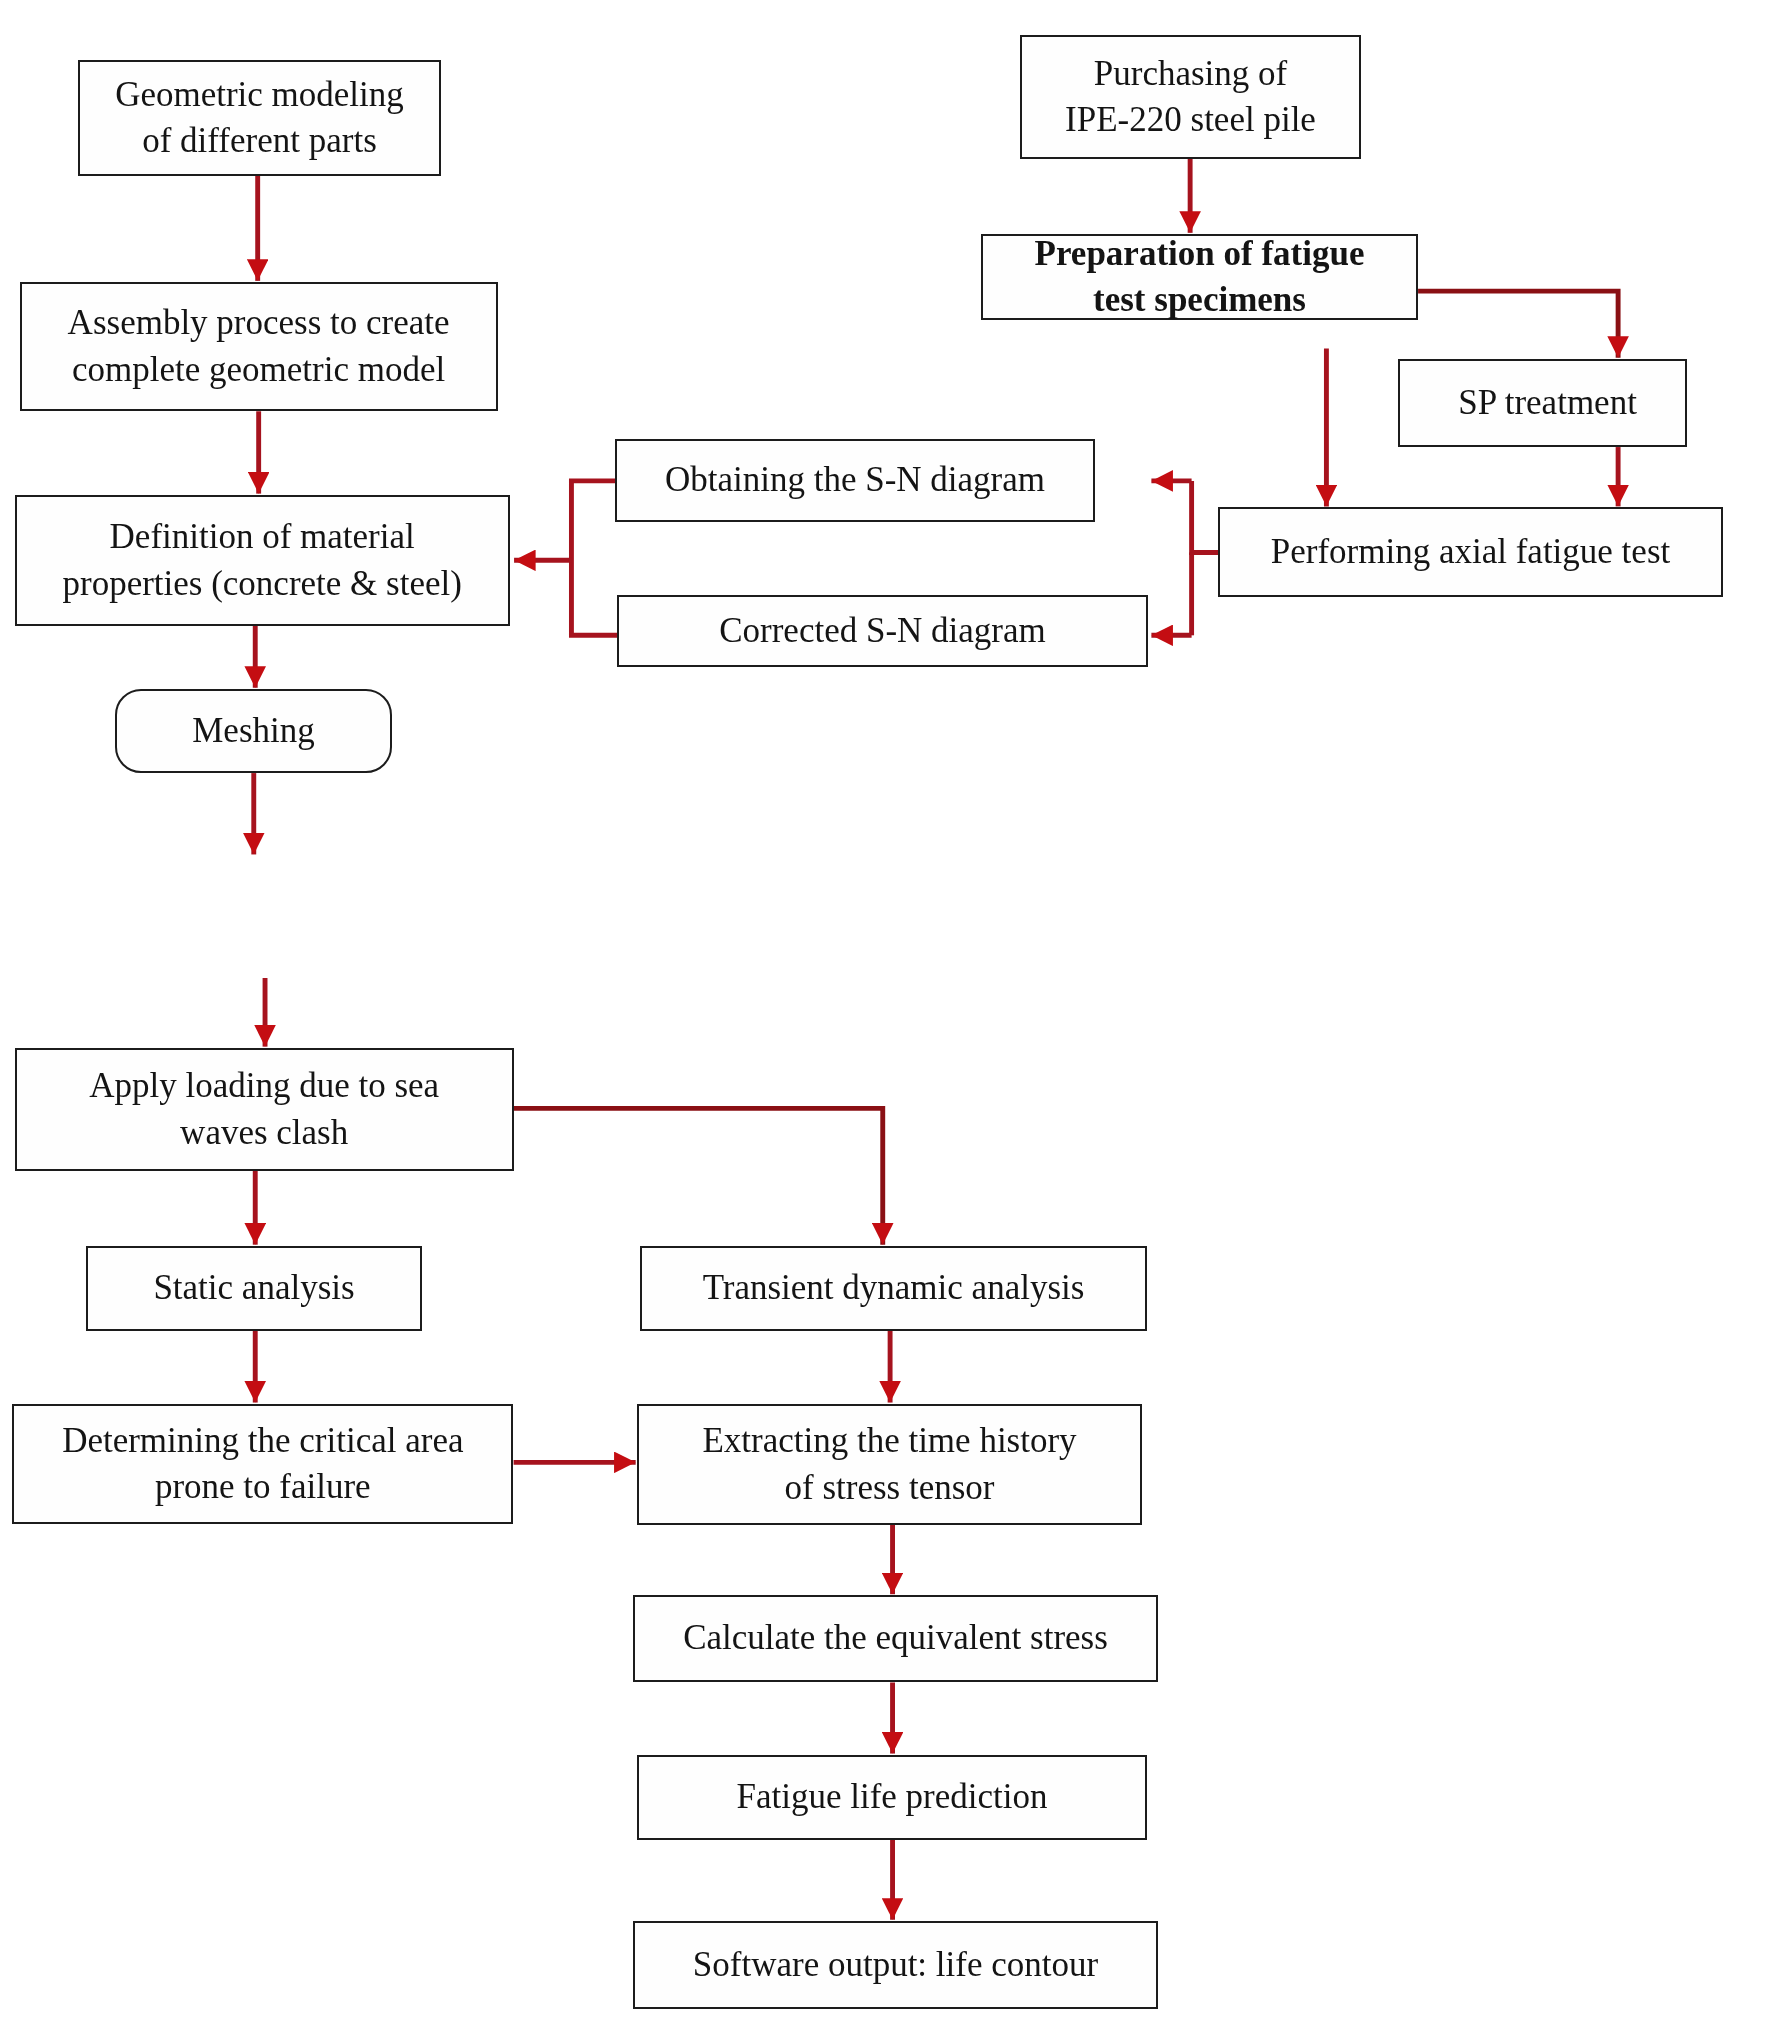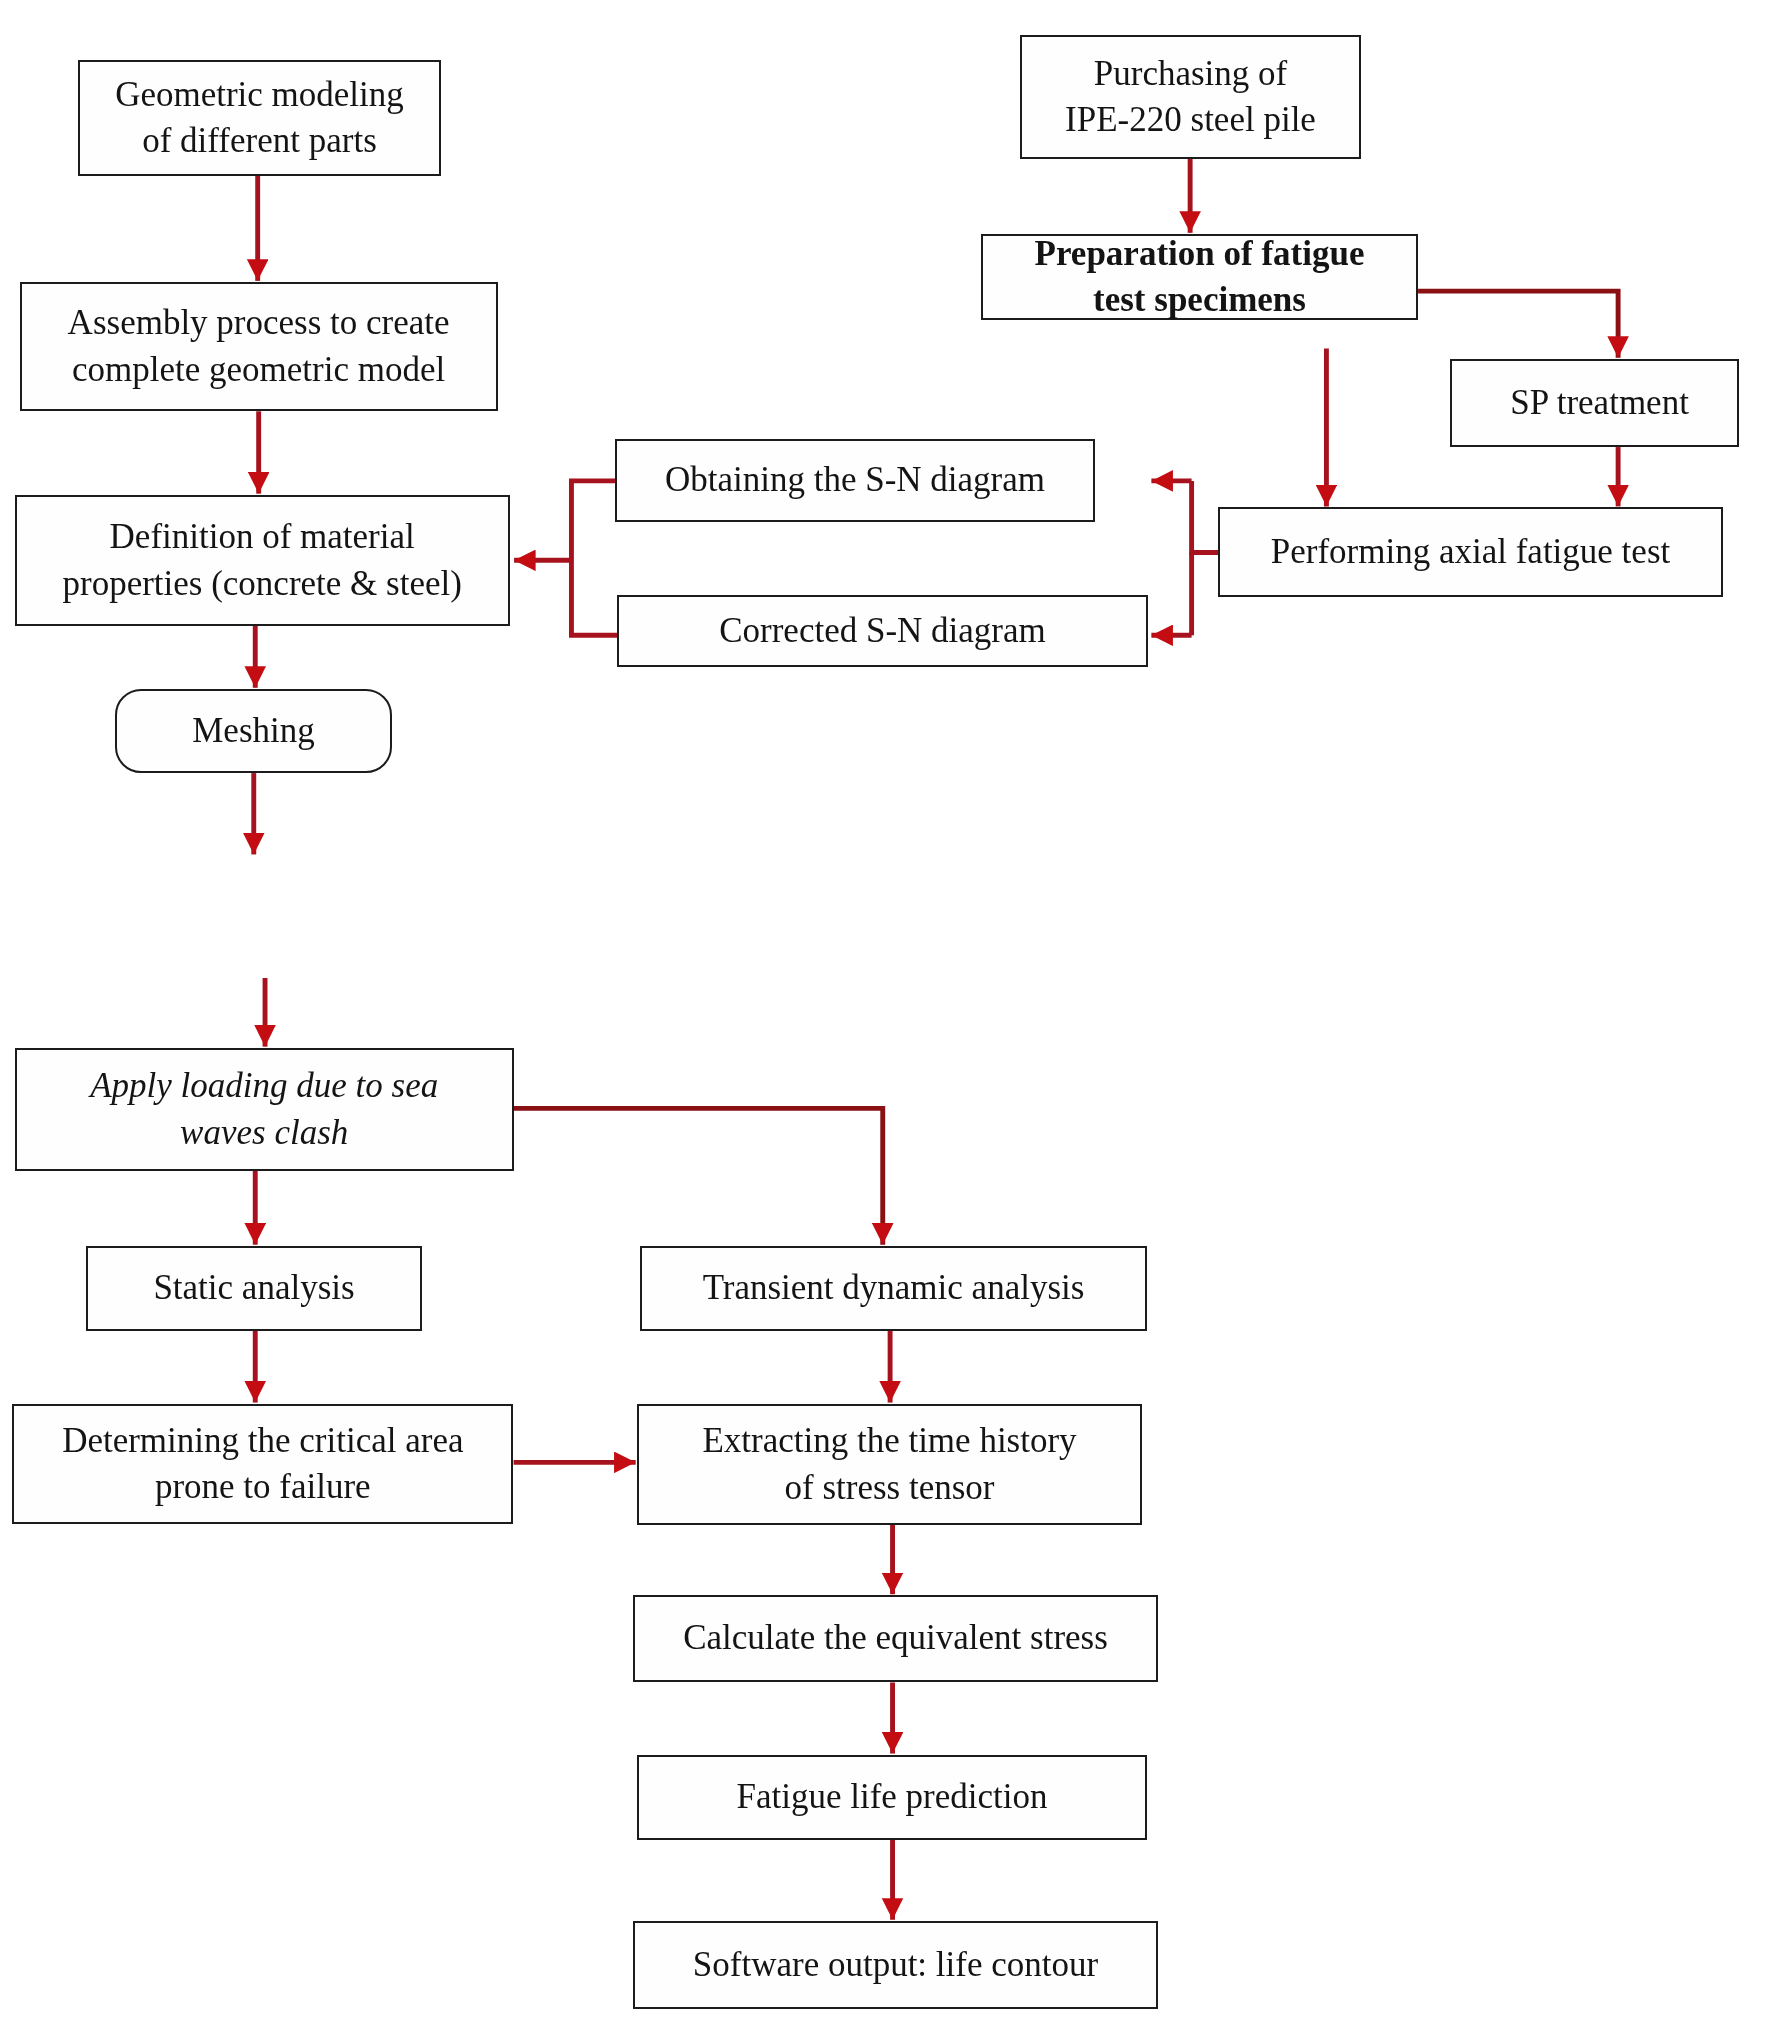--- a/index.html
+++ b/index.html
@@ -95,39 +95,39 @@
 
   <div class="box" style="left:19.6px; top:259px; width:478px; height:129px;">Assembly process to create
 complete geometric model</div>
 
   <div class="box" style="left:14.7px; top:472px; width:495px; height:131px;">Definition of material
 properties (concrete &amp; steel)</div>
 
   <div class="box" style="left:115px; top:666px; width:277px; height:84px;border-radius:26px;">Meshing</div>
 
 
-  <div class="box" style="left:14.7px; top:1025px; width:499px; height:123px;font-style:italic;">Apply loading due to sea
+  <div class="box" style="left:14.7px; top:1025px; width:499px; height:123px;">Apply loading due to sea
 waves clash</div>
 
   <div class="box" style="left:86px; top:1223px; width:336px; height:85px;">Static analysis</div>
 
   <div class="box" style="left:12.3px; top:1381px; width:501px; height:120px;">Determining the critical area
 prone to failure</div>
 
   <div class="box" style="left:615px; top:416px; width:480px; height:83px;">Obtaining the S-N diagram</div>
 
   <div class="box" style="left:617px; top:572px; width:531px; height:72px;">Corrected S-N diagram</div>
 
   <div class="box" style="left:1020px; top:12.3px; width:341px; height:124px;">Purchasing of
 IPE-220 steel pile</div>
 
   <div class="box" style="left:981px; top:211px; width:437px; height:86px;font-weight:bold;">Preparation of fatigue
 test specimens</div>
 
-  <div class="box" style="left:1450px; top:336px; width:289px; height:88px;padding-left:20px;">SP treatment</div>
+  <div class="box" style="left:1398px; top:336px; width:289px; height:88px;padding-left:20px;">SP treatment</div>
 
   <div class="box" style="left:1218px; top:484px; width:505px; height:90px;">Performing axial fatigue test</div>
 
   <div class="box" style="left:640px; top:1223px; width:507px; height:85px;">Transient dynamic analysis</div>
 
   <div class="box" style="left:637px; top:1381px; width:505px; height:121px;">Extracting the time history
 of stress tensor</div>
 
   <div class="box" style="left:633px; top:1572px; width:525px; height:87px;">Calculate the equivalent stress</div>
 

